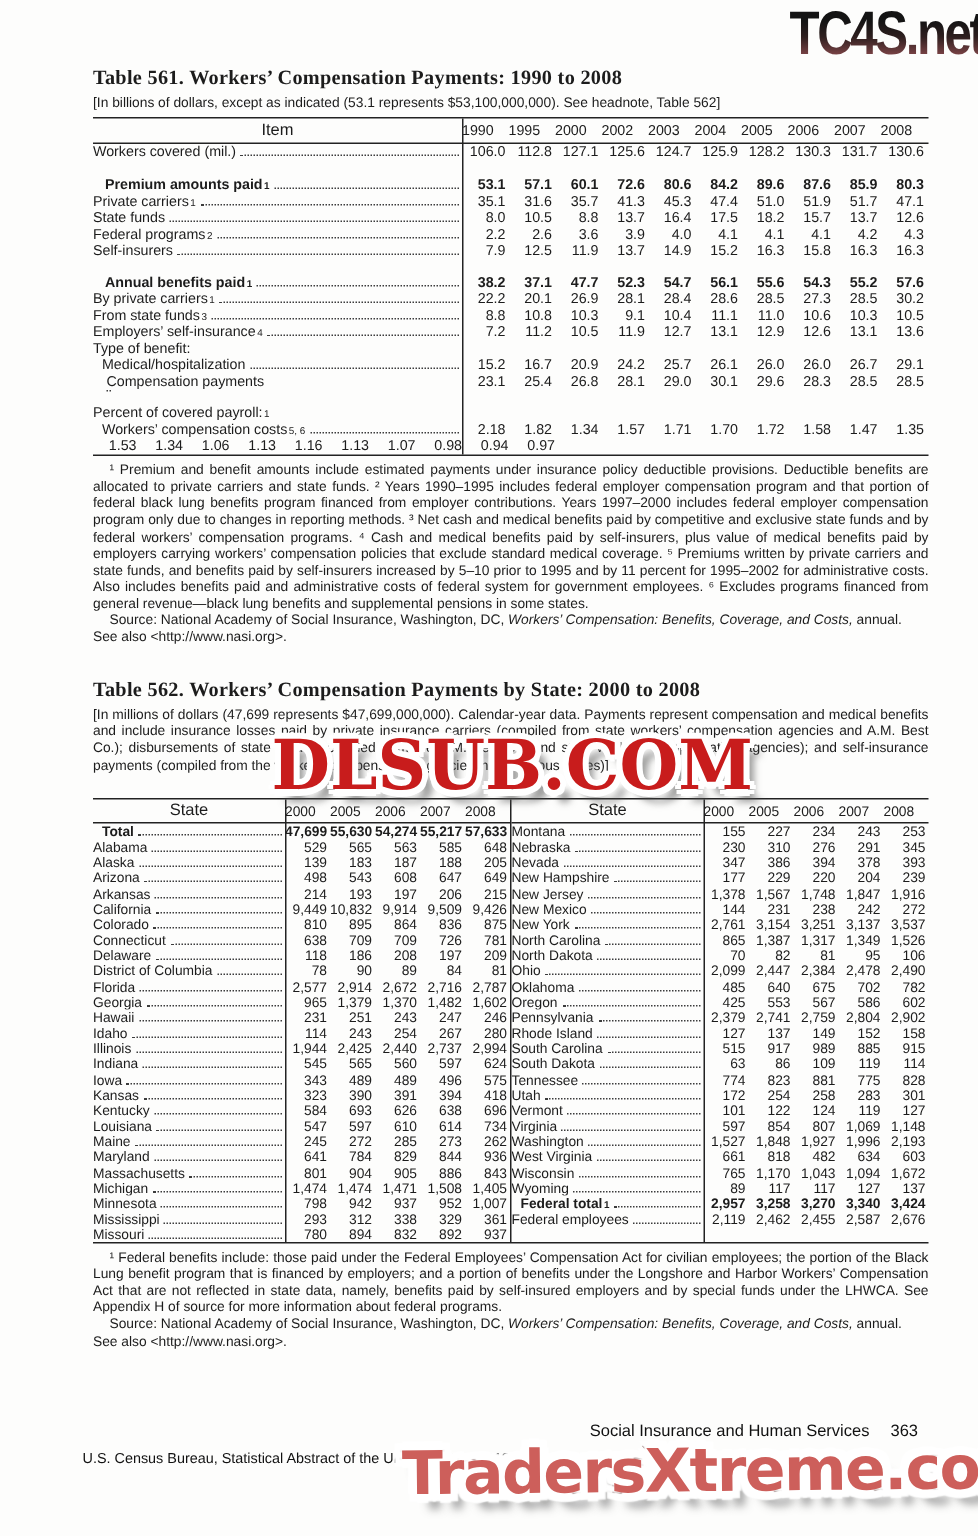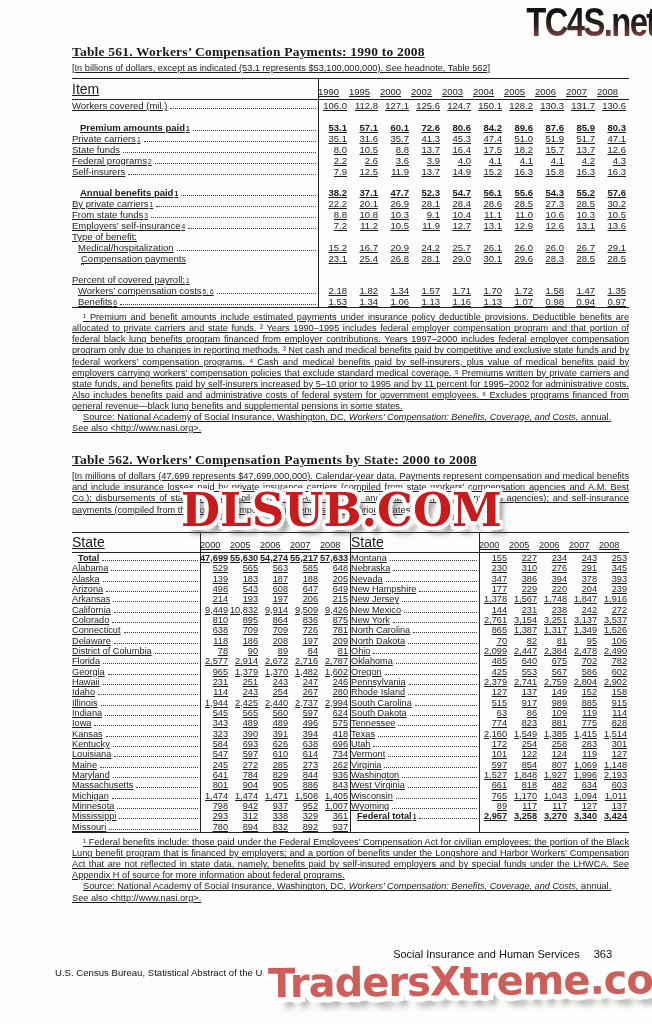--- a/index.html
+++ b/index.html
@@ -1,47 +1,47 @@
 <!DOCTYPE html>
 <html><head>
 <meta charset="utf-8">
 <style>
   html,body{margin:0;padding:0;}
   body{width:652px;height:1024px;background:#fdfdfc;position:relative;overflow:hidden;
        font-family:"Liberation Sans",sans-serif;color:#1c1c1c;}
-  .block{position:absolute;left:72px;width:557px;text-decoration:underline;}
+  .block{position:absolute;left:62px;width:557px;}
   h1.ttl{font-family:"Liberation Serif",serif;font-size:13.5px;font-weight:bold;
          margin:0 0 3px 0;letter-spacing:.2px;}
   .headnote{font-size:9.2px;line-height:11.2px;margin:0 0 4px 0;text-align:justify;}
   
   .table{position:relative;border-top:1.5px solid #222;border-bottom:1px solid #222;}
   .vline{position:absolute;top:0;bottom:0;width:1px;background:#222;}
   .thead{display:flex;align-items:flex-end;border-bottom:1px solid #222;padding:2px 0 2px 0;}
-  .thead .labh{text-align:left;font-size:14px;}
+  .thead .labh{text-align:center;font-size:11px;}
   .ycell{text-align:left;font-size:9.5px;}
   .trow{display:flex;align-items:baseline;}
   .trow.bold{font-weight:bold;}
   .trow.spacer{height:6.5px;}
   .lab{display:flex;align-items:baseline;box-sizing:border-box;overflow:hidden;white-space:nowrap;}
   .lab sup{font-size:6.6px;line-height:0;margin-left:1px;}
   .dots{flex:1 1 auto;min-width:3px;margin:0 2px 2px 3px;border-bottom:1px dotted #3c3c3c;}
   .val{text-align:right;box-sizing:border-box;padding-right:2px;}
   
   .t561-table{font-size:9.5px;}
   .t561-table .trow{height:10.9px;}
   .t561-table .labh,.t561-table .lab{width:246px;}
   .t561-table .ycell,.t561-table .val{width:31px;}
   
   .twocol{display:flex;border-top:1.5px solid #222;border-bottom:1px solid #222;margin-top:16px;}
   .half{position:relative;width:278px;font-size:9.2px;}
   .half.rhalf{border-left:1px solid #222;}
   .half .thead{padding:1.5px 0;}
   .half .labh,.half .lab{width:128px;}
   .half .ycell,.half .val{width:30px;font-size:9.2px;}
-  .half .trow{height:10.35px;}
+  .half .trow{height:10.35px;align-items:flex-end;}
   
   .fn{font-size:9.2px;line-height:11.1px;margin:4px 0 0 0;text-align:justify;text-indent:11px;}
   .src{margin-top:0;text-indent:11px;text-align:left;}
   
   .runhead{position:absolute;top:948px;right:40px;font-size:11px;color:#111;}
   .runhead .pg{margin-left:14px;}
   .credit{position:absolute;top:967px;left:55px;font-size:9.6px;color:#111;}
   
   .wm-top{position:absolute;top:2px;right:-4px;font-family:"Liberation Sans",sans-serif;
           font-weight:bold;font-size:41px;line-height:1;letter-spacing:-2px;
@@ -89,21 +89,21 @@
         <div class="trow">
           <div class="lab">
             <span>Workers covered (mil.)</span>
             <span class="dots"></span>
           </div>
           <div class="val">106.0</div>
           <div class="val">112.8</div>
           <div class="val">127.1</div>
           <div class="val">125.6</div>
           <div class="val">124.7</div>
-          <div class="val">150.1</div>
+          <div class="val">125.9</div>
           <div class="val">128.2</div>
           <div class="val">130.3</div>
           <div class="val">131.7</div>
           <div class="val">130.6</div>
         </div>
         <div class="trow spacer"></div>
         <div class="trow bold">
           <div class="lab" style="padding-left: 8px;">
             <span>Premium amounts paid</span>
             <sup>1</sup>
@@ -310,25 +310,20 @@
           <div class="val">1.34</div>
           <div class="val">1.57</div>
           <div class="val">1.71</div>
           <div class="val">1.70</div>
           <div class="val">1.72</div>
           <div class="val">1.58</div>
           <div class="val">1.47</div>
           <div class="val">1.35</div>
         </div>
         <div class="trow">
-          <div class="lab" style="padding-left: 6px;">
-            <span>Benefits</span>
-            <sup>6</sup>
-            <span class="dots"></span>
-          </div>
           <div class="val">1.53</div>
           <div class="val">1.34</div>
           <div class="val">1.06</div>
           <div class="val">1.13</div>
           <div class="val">1.16</div>
           <div class="val">1.13</div>
           <div class="val">1.07</div>
           <div class="val">0.98</div>
           <div class="val">0.94</div>
           <div class="val">0.97</div>
@@ -846,31 +841,20 @@
               <span class="dots"></span>
             </div>
             <div class="val">774</div>
             <div class="val">823</div>
             <div class="val">881</div>
             <div class="val">775</div>
             <div class="val">828</div>
           </div>
           <div class="trow">
             <div class="lab">
-              <span>Texas</span>
-              <span class="dots"></span>
-            </div>
-            <div class="val">2,160</div>
-            <div class="val">1,549</div>
-            <div class="val">1,385</div>
-            <div class="val">1,415</div>
-            <div class="val">1,514</div>
-          </div>
-          <div class="trow">
-            <div class="lab">
               <span>Utah</span>
               <span class="dots"></span>
             </div>
             <div class="val">172</div>
             <div class="val">254</div>
             <div class="val">258</div>
             <div class="val">283</div>
             <div class="val">301</div>
           </div>
           <div class="trow">
@@ -919,21 +903,21 @@
           </div>
           <div class="trow">
             <div class="lab">
               <span>Wisconsin</span>
               <span class="dots"></span>
             </div>
             <div class="val">765</div>
             <div class="val">1,170</div>
             <div class="val">1,043</div>
             <div class="val">1,094</div>
-            <div class="val">1,011</div>
+            <div class="val">1,672</div>
           </div>
           <div class="trow">
             <div class="lab">
               <span>Wyoming</span>
               <span class="dots"></span>
             </div>
             <div class="val">89</div>
             <div class="val">117</div>
             <div class="val">117</div>
             <div class="val">127</div>
@@ -943,20 +927,31 @@
             <div class="lab" style="padding-left: 6px;">
               <span>Federal total</span>
               <sup>1</sup>
               <span class="dots"></span>
             </div>
             <div class="val">2,957</div>
             <div class="val">3,258</div>
             <div class="val">3,270</div>
             <div class="val">3,340</div>
             <div class="val">3,424</div>
+          </div>
+          <div class="trow">
+            <div class="lab">
+              <span>Federal employees</span>
+              <span class="dots"></span>
+            </div>
+            <div class="val">2,119</div>
+            <div class="val">2,462</div>
+            <div class="val">2,455</div>
+            <div class="val">2,587</div>
+            <div class="val">2,676</div>
           </div>
         </div>
     </div>
   </div>
   <p class="fn">¹ Federal benefits include: those paid under the Federal Employees’ Compensation Act for civilian employees; the portion of the Black Lung benefit program that is financed by employers; and a portion of benefits under the Longshore and Harbor Workers’ Compensation Act that are not reflected in state data, namely, benefits paid by self-insured employers and by special funds under the LHWCA. See Appendix H of source for more information about federal programs.</p>
   <p class="fn src"><span>Source: National Academy of Social Insurance, Washington, DC, </span><i>Workers’ Compensation: Benefits, Coverage, and Costs,</i><span> annual. See also &lt;http://www.nasi.org&gt;.</span></p>
 </section>
 
 <div class="runhead"><span>Social Insurance and Human Services</span><span class="pg">363</span></div>
 <div class="credit">U.S. Census Bureau, Statistical Abstract of the United States: 2012</div>

